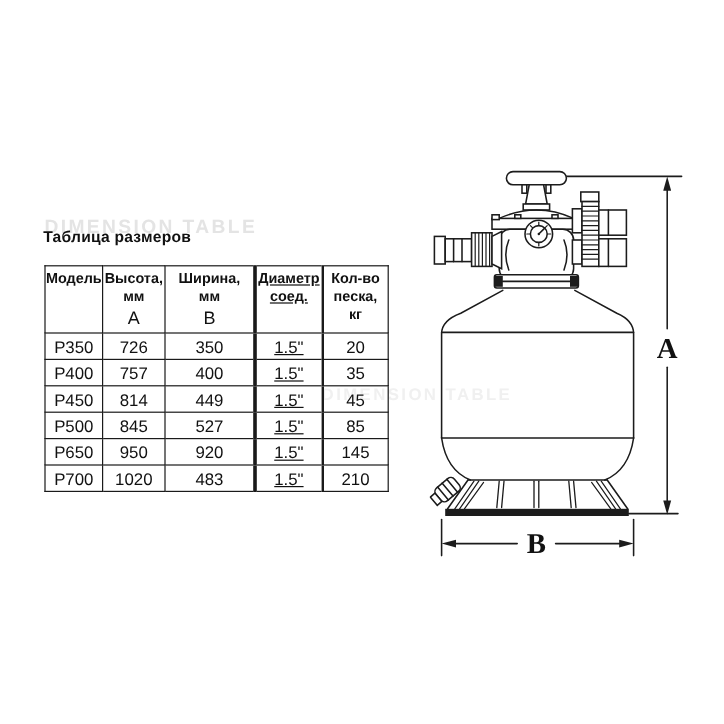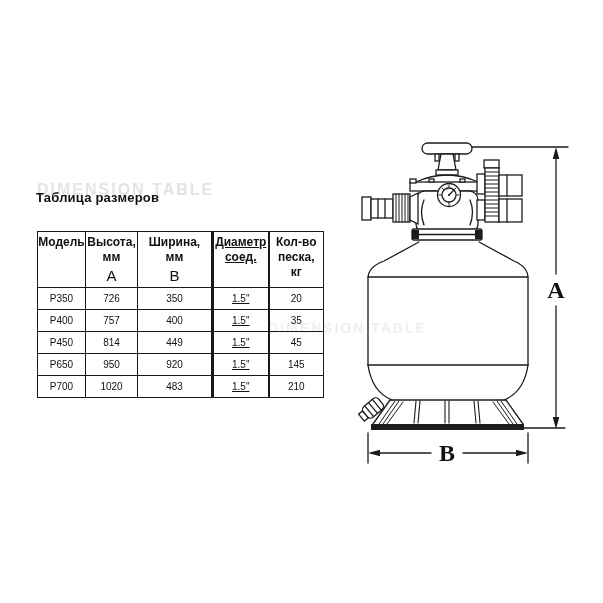--- a/index.html
+++ b/index.html
@@ -11,31 +11,31 @@
     position:absolute;font-weight:bold;letter-spacing:2px;
     color:#e4e4e4;z-index:0;white-space:nowrap;text-align:right;
   }
   .watermark.wm1{left:37px;top:181px;font-size:16px;}
   .watermark.wm2{left:268px;top:320px;font-size:14px;color:#f0f0f0;}
   .doc-title{
     position:absolute;left:36px;top:190px;font-size:13px;font-weight:bold;
     z-index:2;letter-spacing:0.2px;
   }
   table.dim-table{
-    position:absolute;left:37px;top:231px;border-collapse:collapse;
+    position:absolute;left:37px;top:221px;border-collapse:collapse;
     z-index:1;background:transparent;table-layout:fixed;
   }
   .dim-table th,.dim-table td{
     border:1.2px solid #1a1a1a;padding:0;text-align:center;overflow:hidden;
   }
   .dim-table th{
     height:52px;font-size:12px;font-weight:bold;vertical-align:top;
     padding-top:3px;line-height:1.25;
   }
-  .dim-table td{height:21px;font-size:10px;font-weight:normal;}
+  .dim-table td{height:21px;font-size:14px;font-weight:normal;}
   .dim-table .c4{border-left-width:3px;text-decoration:underline;}
   .dim-table .c5{border-left-width:2px;margin-top:28px;}
   .dim-table table,
   .dim-table{border:1.5px solid #1a1a1a;}
   .hdr-sub{font-size:15px;font-weight:normal;margin-top:2px;}
   .diagram{position:absolute;left:358px;top:128px;z-index:1;}
   .dim-letter{
     font-family:"Liberation Serif", serif;font-weight:bold;font-size:24px;
     fill:#111;
   }
@@ -98,20 +98,27 @@
         <td class="c3">400</td>
         <td class="c4">1.5"</td>
         <td class="c5">35</td>
       </tr>
       <tr>
         <td class="c1">P450</td>
         <td class="c2">814</td>
         <td class="c3">449</td>
         <td class="c4">1.5"</td>
         <td class="c5">45</td>
+      </tr>
+      <tr>
+        <td class="c1">P500</td>
+        <td class="c2">845</td>
+        <td class="c3">527</td>
+        <td class="c4">1.5"</td>
+        <td class="c5">85</td>
       </tr>
       <tr>
         <td class="c1">P650</td>
         <td class="c2">950</td>
         <td class="c3">920</td>
         <td class="c4">1.5"</td>
         <td class="c5">145</td>
       </tr>
       <tr>
         <td class="c1">P700</td>

